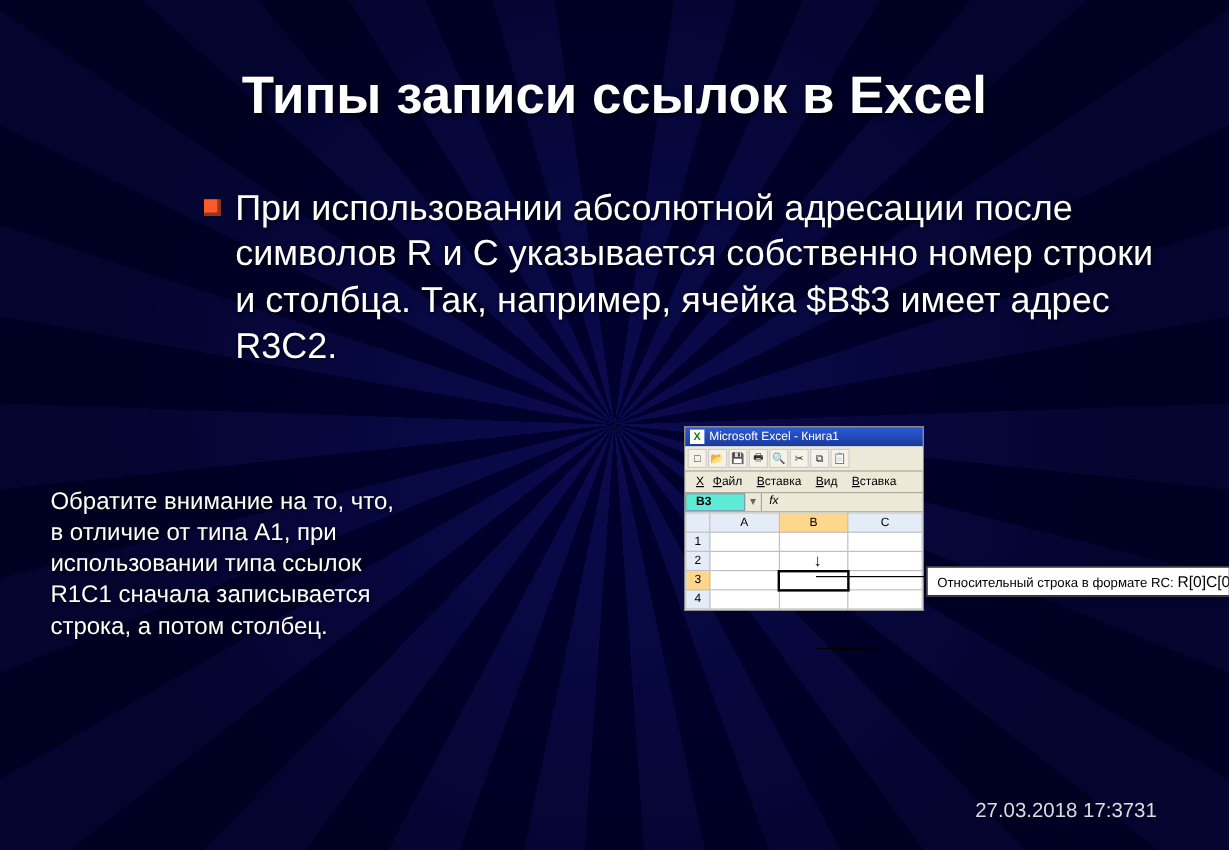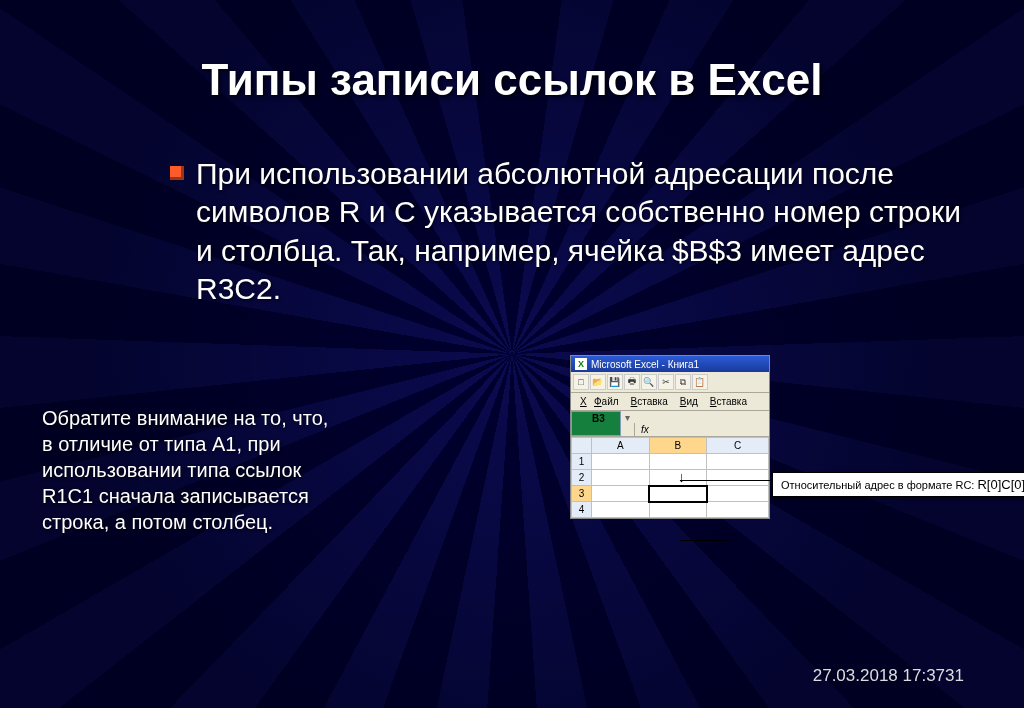--- a/index.html
+++ b/index.html
@@ -123,30 +123,29 @@
     border-bottom: 1px solid #aca899;
   }
   .xl-menu span { padding: 1px 5px; }
   .xl-menu span:first-letter { text-decoration: underline; }
   .xl-namebox {
     display: flex;
     border-bottom: 1px solid #aca899;
   }
   .xl-name {
     width: 50px;
-    padding: 1px 20px;
-    background: #15803d;
+    padding: 1px 8px;
+    background: #5eead4;
     border: 1px solid #7f9db9;
     font-weight: bold;
   }
   .xl-fx {
     padding: 1px 6px;
     border-left: 1px solid #aca899;
     font-style: italic;
-    margin-top: 12px;
   }
   .xl-grid {
     background: #fff;
   }
   .xl-grid table { border-collapse: collapse; width: 100%; }
   .xl-grid th, .xl-grid td {
     border: 1px solid #c0c0c0;
     height: 16px;
     text-align: center;
     font-size: 10px;
@@ -274,21 +273,21 @@
                 <td></td>
               </tr>
         </tbody>
           </table>
         <span class="arrow-down" style="top:32px;">↓</span>
       </div>
     </div>
 
     <div class="callout-line" style="top:480px;left:680px;width:92px;"></div>
     <div class="callout callout1">
-      <span>Относительный адрес в формате RC: </span><span class="val">R[0]C[0]</span>
+      <span>Относительный строка в формате RC: </span><span class="val">R[0]C[0]</span>
     </div>
 
     <div class="callout-line" style="top:540px;left:680px;width:50px;"></div>
 
     <div class="footer">
       <span>27.03.2018 17:37</span>
       <span>31</span>
     </div>
   </div>
 </div>

